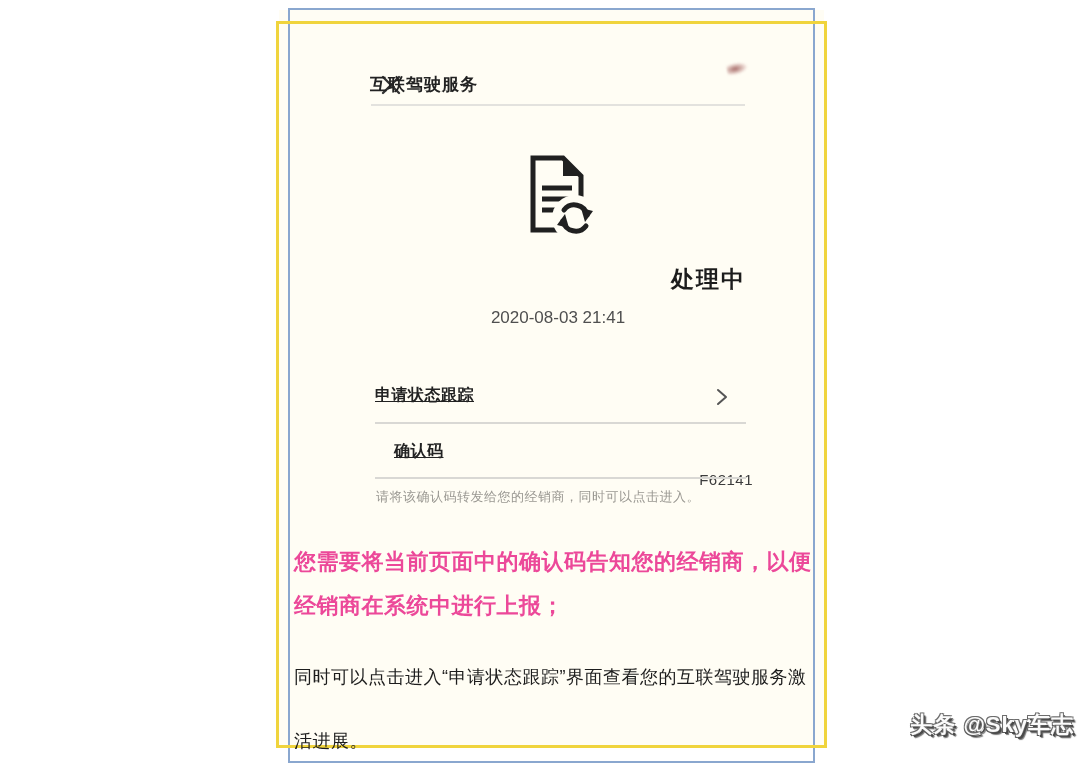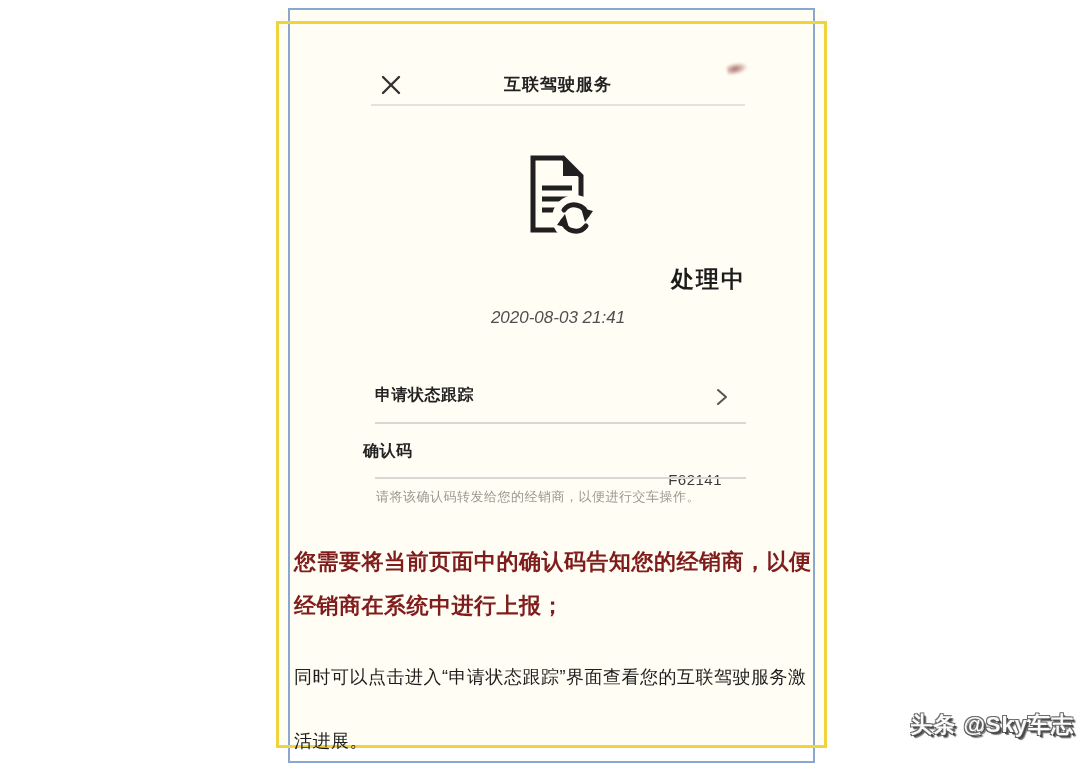--- a/index.html
+++ b/index.html
@@ -27,21 +27,21 @@
 
   .phone { position: absolute; left: 0; top: 0; width: 1080px; height: 770px; }
 
   
   .close-btn {
     position: absolute; left: 378px; top: 72px; width: 26px; height: 26px;
     background: none; border: none; cursor: pointer; padding: 0;
   }
   .header-title {
     position: absolute; left: 370px; top: 73px; width: 376px;
-    text-align: center; font-size: 17px; font-weight: 700; color: #222;
+    font-size: 17px; font-weight: 700; color: #222;
     letter-spacing: 1px;
   }
   .red-smudge {
     position: absolute; left: 727px; top: 63px; width: 20px; height: 11px;
     background: radial-gradient(ellipse at 40% 50%, rgba(120,30,30,.65), rgba(160,80,80,.25) 55%, rgba(255,255,255,0) 75%);
     filter: blur(1px); transform: rotate(-12deg);
   }
   .header-divider {
     position: absolute; left: 371px; top: 104px; width: 374px; height: 2px;
     background: #e3e2de;
@@ -49,47 +49,48 @@
 
   
   .doc-icon { position: absolute; left: 509px; top: 146px; width: 96px; height: 96px; }
   .status-label {
     position: absolute; left: 370px; top: 264px; width: 376px;
     text-align: right; font-size: 23px; font-weight: 700; color: #1c1c1c;
     letter-spacing: 2px;
   }
   .status-time {
     position: absolute; left: 370px; top: 308px; width: 376px;
-    text-align: center; font-size: 17px; font-weight: 400; color: #4f4f4f; font-style: italic;
+    text-align: center; font-size: 17px; font-weight: 400; color: #4f4f4f;
   }
 
   
   .row-tracking { position: absolute; left: 375px; top: 385px; width: 371px; height: 26px; cursor: pointer; }
   .row-tracking .row-label, .row-code .row-label {
     position: absolute; left: 0; top: 0; font-size: 16px; font-weight: 600; color: #222;
     letter-spacing: .5px;
+    text-decoration: underline;
   }
   .row-chevron { position: absolute; right: 18px; top: 2px; width: 12px; height: 20px; }
   .row-divider1 { position: absolute; left: 375px; top: 422px; width: 371px; height: 2px; background: #d9d8d4; }
-  .row-code { position: absolute; left: 363px; top: 441px; width: 371px; height: 24px; }
+  .row-code { position: absolute; left: 394px; top: 441px; width: 371px; height: 24px; }
   .row-value {
     position: absolute; right: 12px; top: 1px; font-size: 15px; font-weight: 400; color: #3c3c3c;
     letter-spacing: .5px;
     margin-top: 29px;
   }
   .row-divider2 { position: absolute; left: 375px; top: 477px; width: 371px; height: 2px; background: #d9d8d4; }
   .row-hint {
     position: absolute; left: 376px; top: 488px; width: 371px;
     font-size: 13px; font-weight: 400; color: #9a9892; letter-spacing: .5px;
   }
 
   
   .note-1 {
     position: absolute; left: 294px; top: 540px; width: 528px;
-    font-size: 22px; font-weight: 700; color: #7f1d1d; line-height: 44px;
+    font-size: 22px; font-weight: 700; color: #ec4899; line-height: 44px;
     letter-spacing: .5px;
   }
   .note-2 {
     position: absolute; left: 294px; top: 645px; width: 528px;
     font-size: 18px; font-weight: 400; color: #1d1d1d; line-height: 64px;
     letter-spacing: .5px;
   }
 
   
   .watermark {
@@ -146,21 +147,21 @@
         <polyline points="2,3 10,10 2,17" fill="none" stroke="#555" stroke-width="2" stroke-linecap="round" stroke-linejoin="round"></polyline>
       </svg>
     </div>
     <div class="row-divider1"></div>
 
     <div class="row-code">
       <span class="row-label">确认码</span>
       <span class="row-value">F62141</span>
     </div>
     <div class="row-divider2"></div>
-    <div class="row-hint">请将该确认码转发给您的经销商，以便进行交车操作。</div>
+    <div class="row-hint">请将该确认码转发给您的经销商，同时可以点击进入。</div>
 
     <p class="note-1">您需要将当前页面中的确认码告知您的经销商，以便经销商在系统中进行上报；</p>
     <p class="note-2">同时可以点击进入“申请状态跟踪”界面查看您的互联驾驶服务激活进展。</p>
 
   </div>
 
   <div class="watermark">头条 @Sky车志</div>
 
 </div>
 

